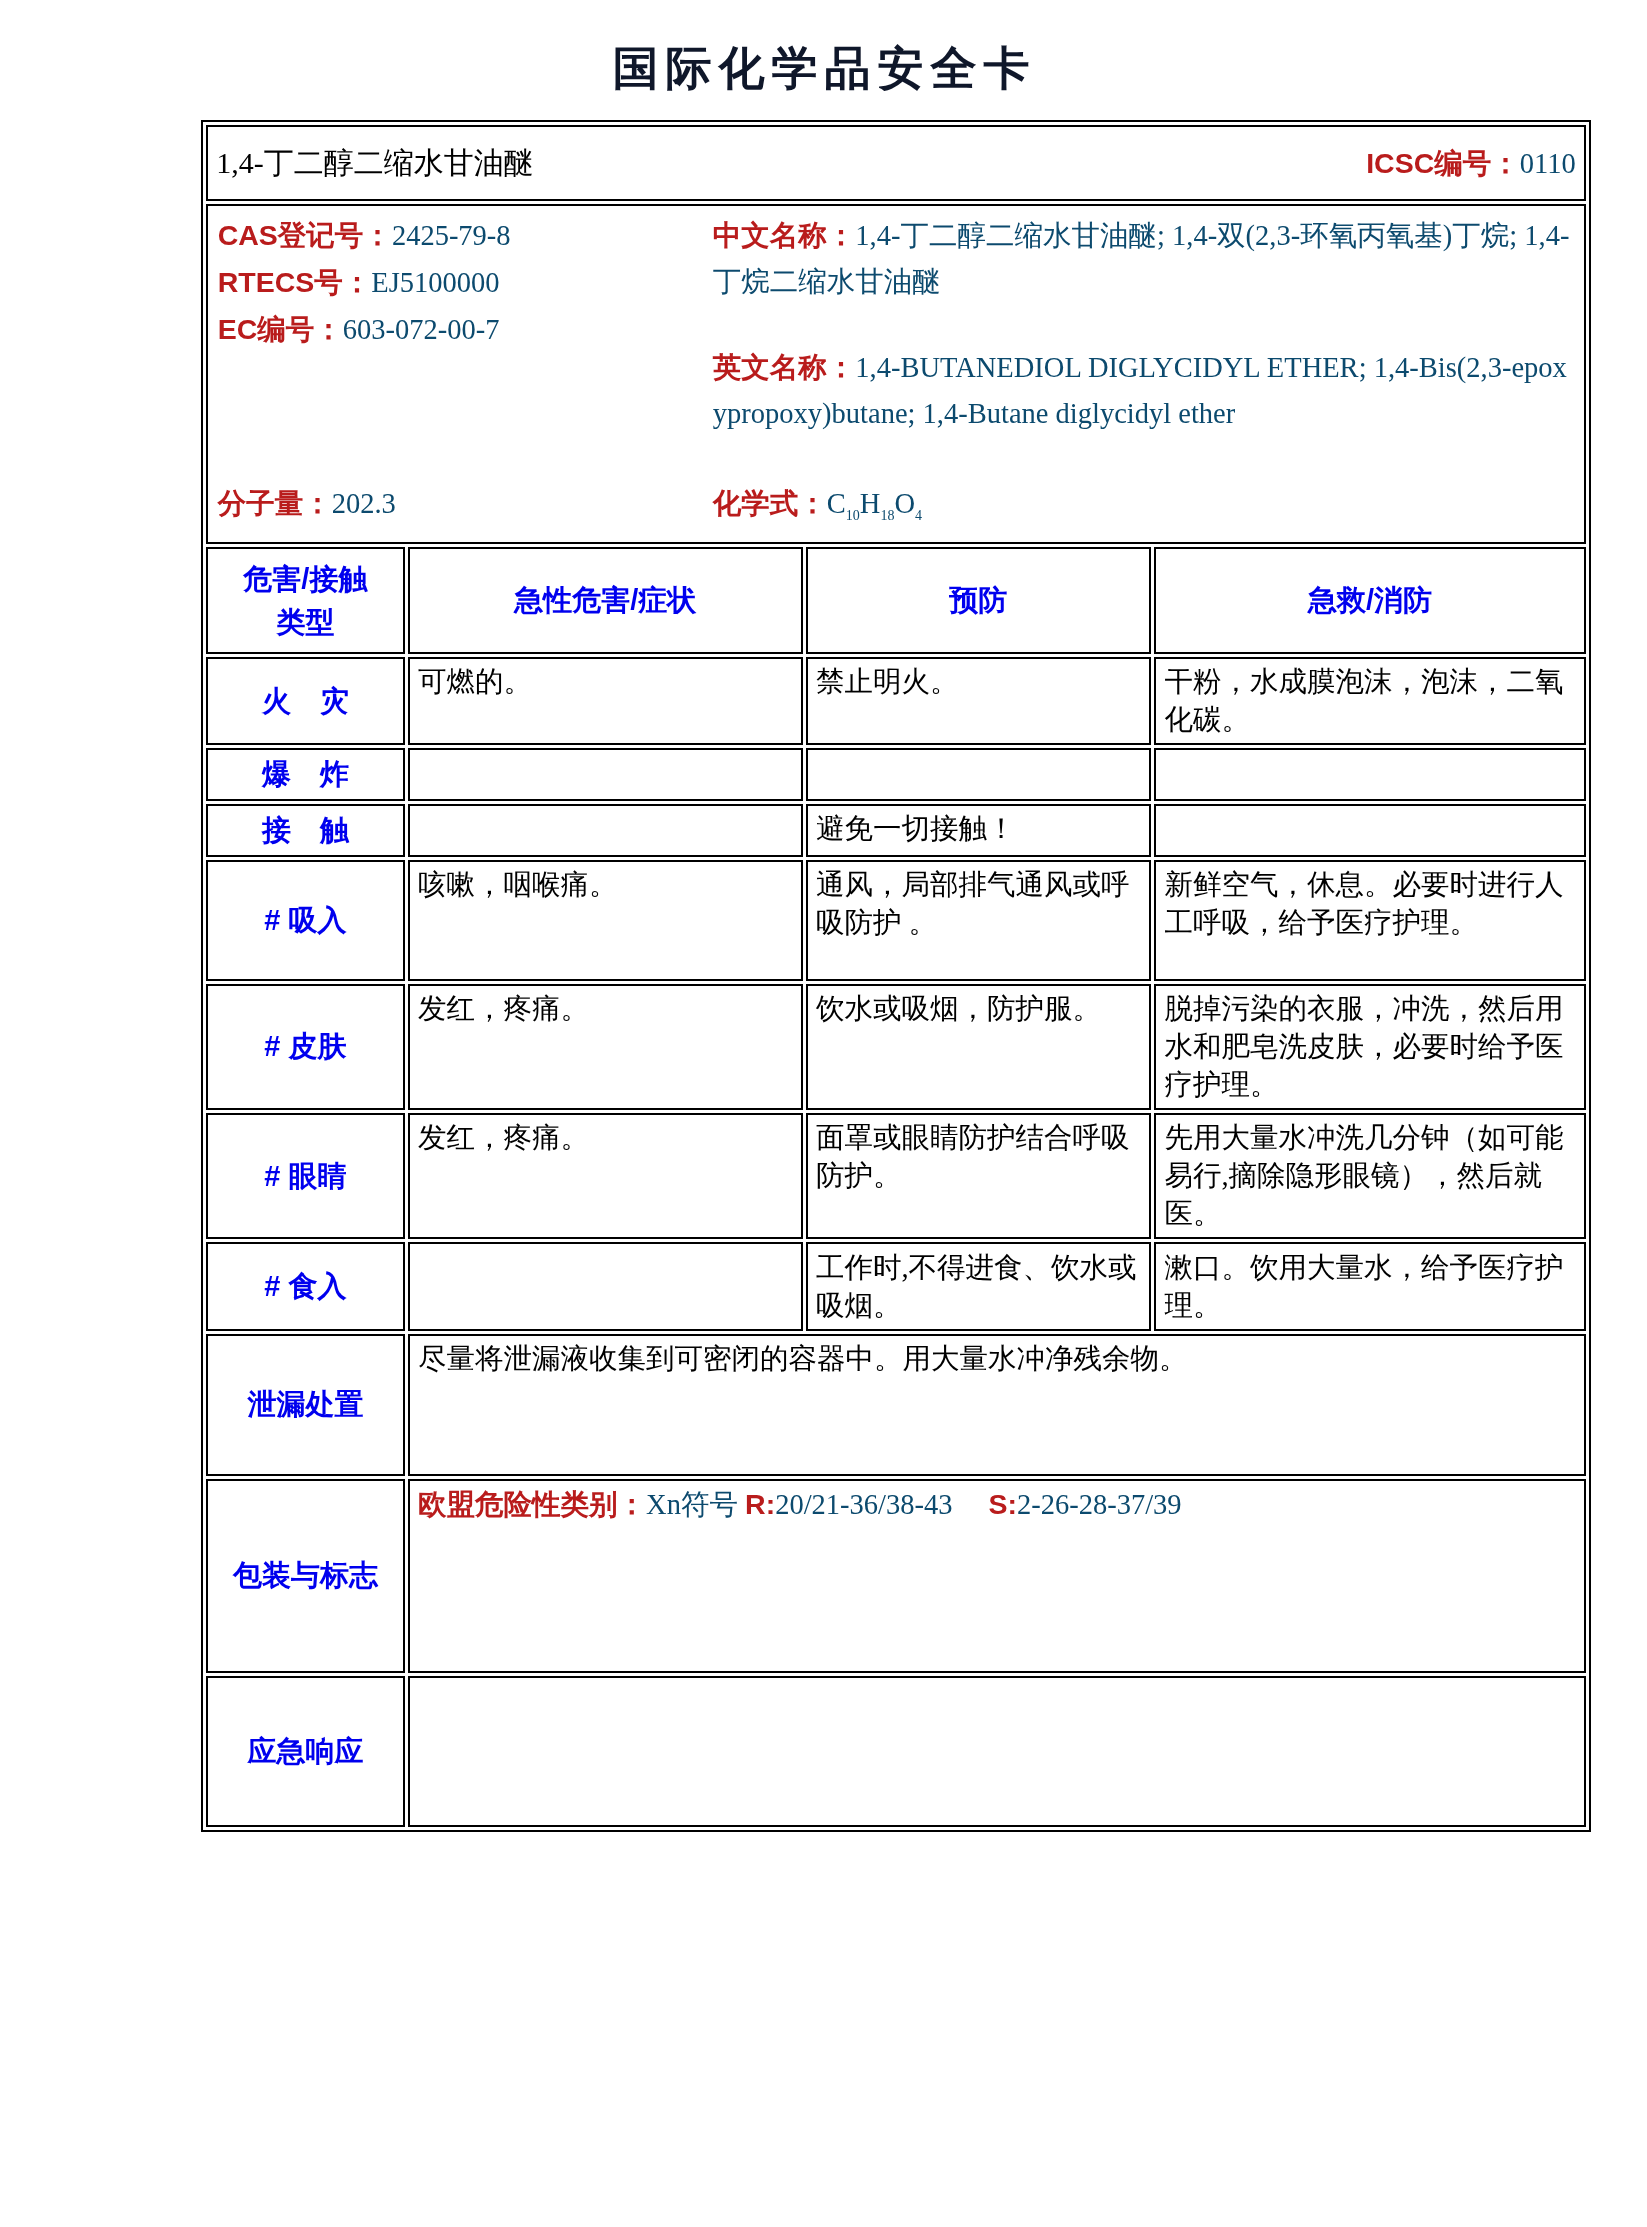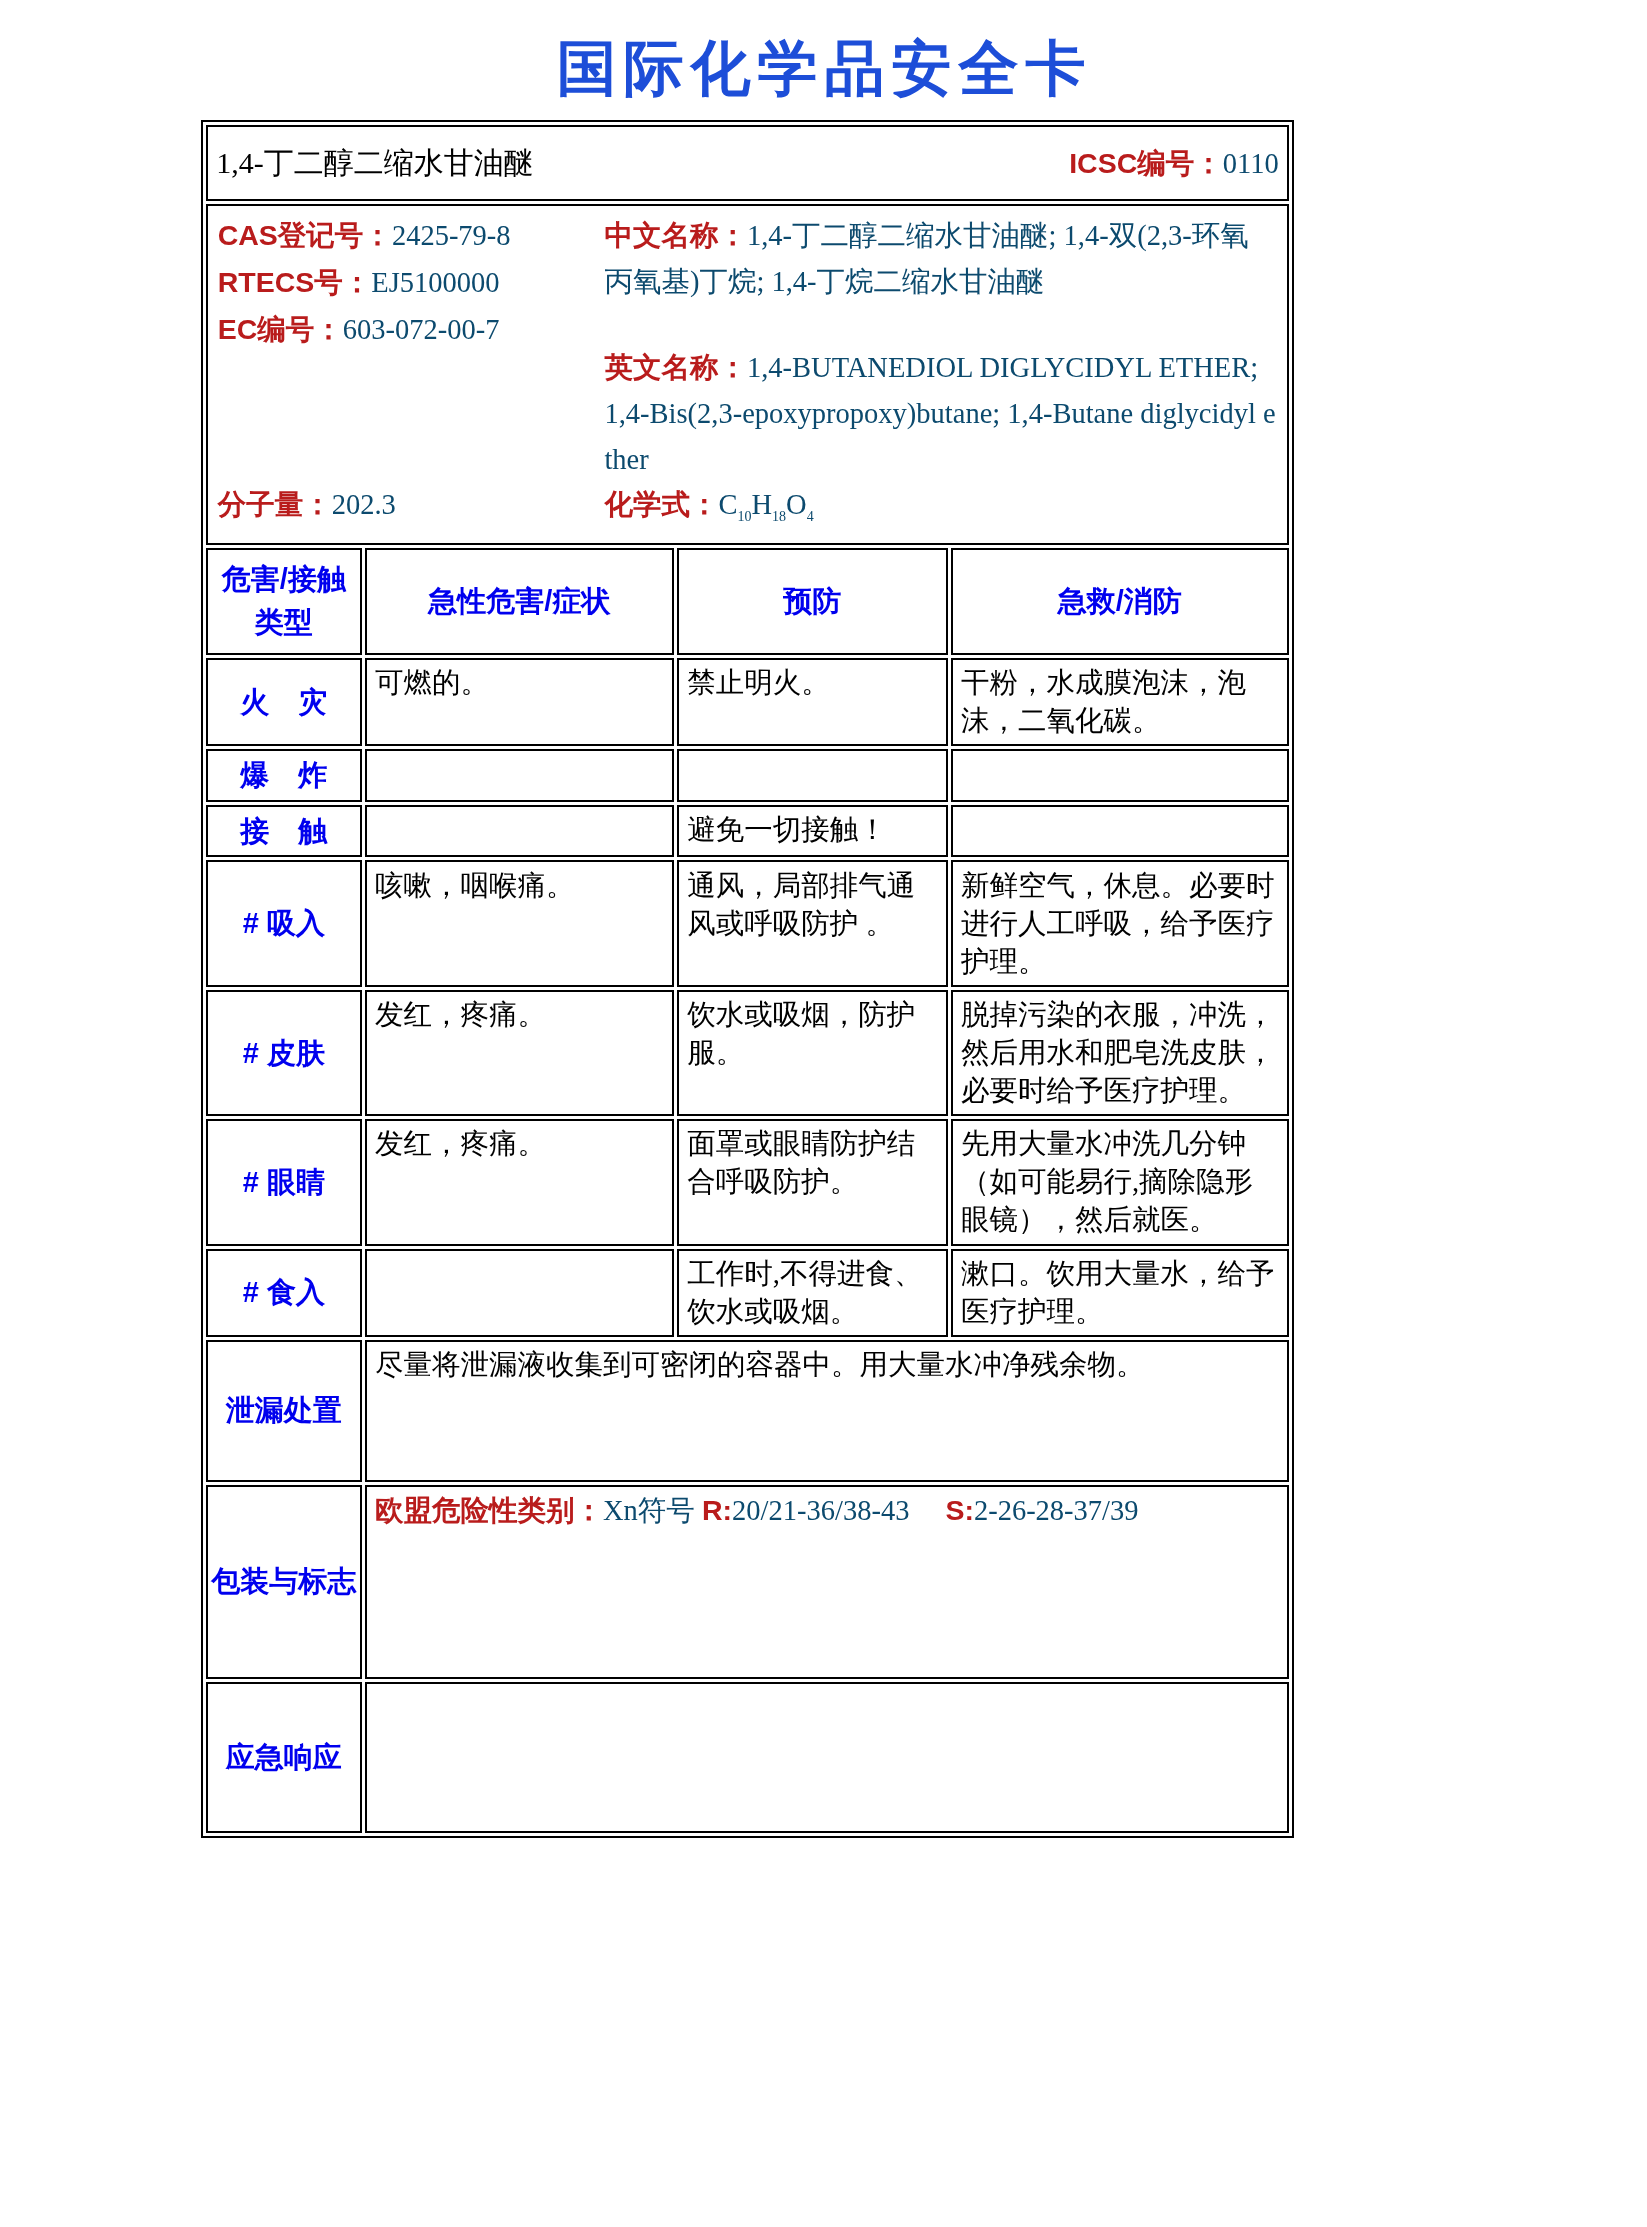--- a/index.html
+++ b/index.html
@@ -15,30 +15,30 @@
   #card-wrap {
     position: absolute;
     left: 201px;
     top: 0;
     width: 1247px;
   }
   .doc-title {
     margin-top: 32px;
     height: 74px;
     text-align: center;
-    font-size: 60px;
+    font-size: 46px;
     font-weight: bold;
     letter-spacing: 7px;
-    color: #1d4ed8;
+    color: #0f172a;
     font-family: "Liberation Serif", "DejaVu Serif", serif;
     line-height: 74px;
   }
   table.card {
     margin-top: 14px;
-    width: 1093px;
+    width: 1390px;
     table-layout: fixed;
     border-collapse: separate;
     border-spacing: 3.5px;
     border: 2.1px solid #000000;
     background: #ffffff;
   }
   td {
     border: 2.1px solid #000000;
     background: #ffffff;
     box-sizing: border-box;

